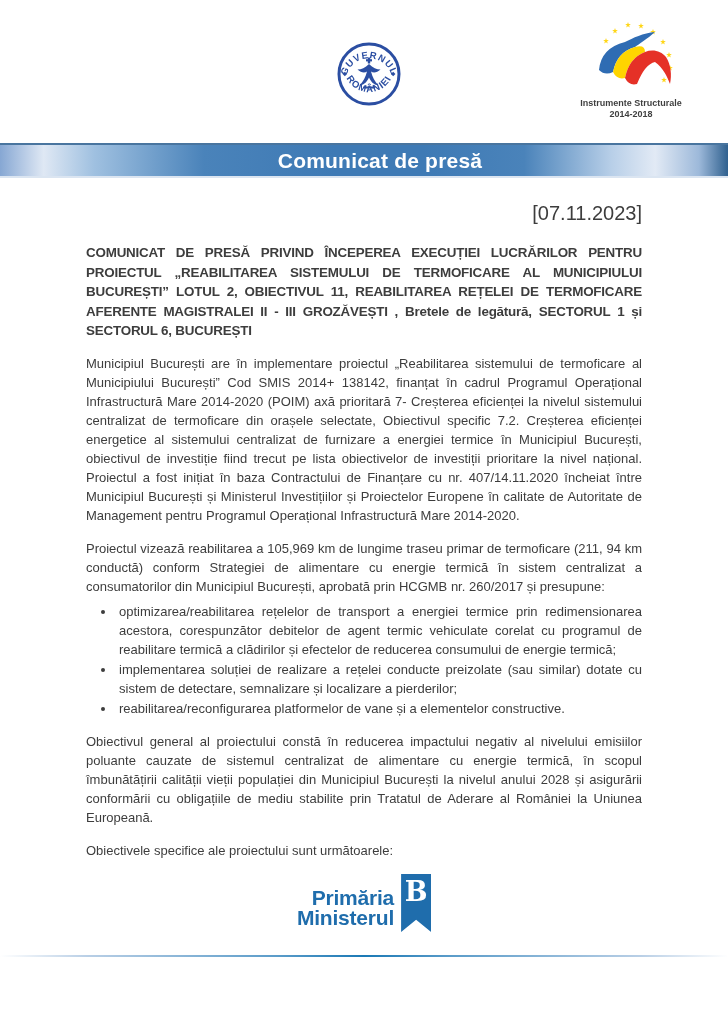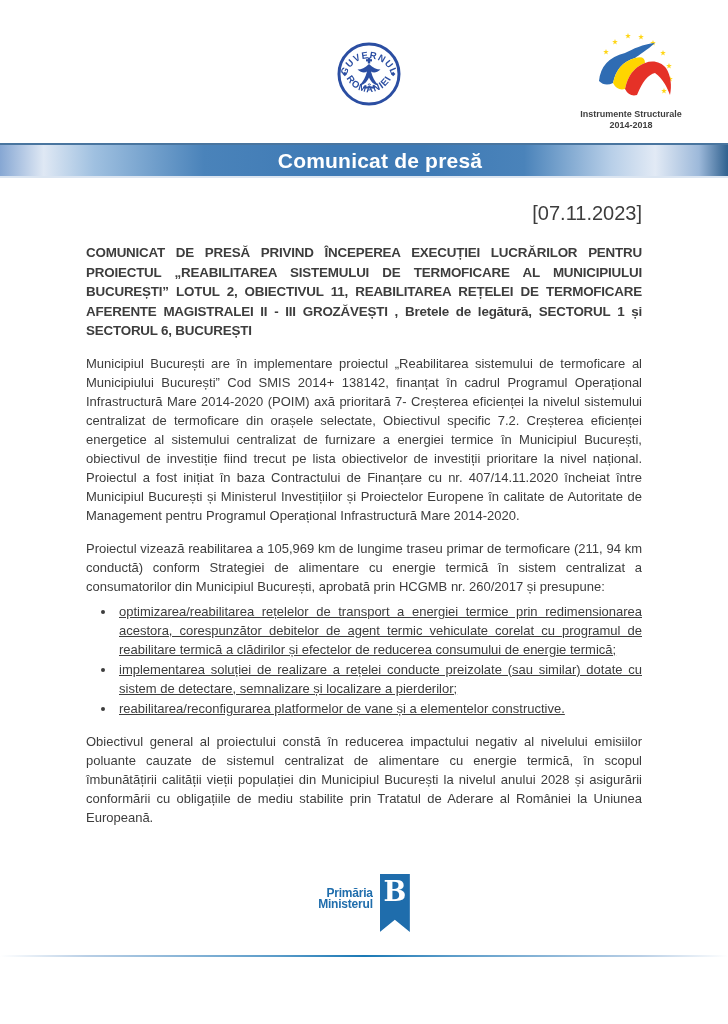--- a/index.html
+++ b/index.html
@@ -13,21 +13,21 @@
     color:#3d3d3d;
     overflow:hidden;
   }
 
   
   .logos { position:relative; height:143px; }
   .logo { position:absolute; text-align:center; }
   .logo-eu { left:88px; top:38px; width:97px; }
   .logo-eu .caption { margin-top:5px; font-size:9.5px; letter-spacing:.4px; color:#7f7f7f; white-space:nowrap; }
   .logo-gov { left:337px; top:42px; width:64px; }
-  .logo-is { left:576px; top:31px; width:110px; }
+  .logo-is { left:576px; top:20px; width:110px; }
   .logo-is .caption { margin-top:2px; font-size:9px; font-weight:bold; color:#3f3f3f; line-height:1.25; }
 
   
   .banner {
     height:35px;
     display:flex; align-items:center; justify-content:center;
     background:linear-gradient(90deg,
       #86a7d3 0%, #dfe8f4 6%, #9fc0e0 13%, #4a83ba 28%,
       #3e7ab5 46%, #3e7ab5 58%, #4a83ba 72%, #b8cfe8 84%,
       #e2eaf5 90%, #9db9da 96%, #30618f 100%);
@@ -43,31 +43,31 @@
   .content { padding:26px 86px 0 86px; font-size:13px; line-height:19px; }
   .doc-date { text-align:right; font-weight:normal; font-size:20px; margin-bottom:20px; }
   .doc-title {
     font-size:13.4px; font-weight:bold; letter-spacing:-.2px;
     text-align:justify; text-align-last:left;
     line-height:19.5px;
     margin-bottom:13px;
   }
   .content p { text-align:justify; margin-bottom:14px; }
   .content p.tight { margin-bottom:6px; }
-  .content ul { margin:0 0 14px 0; padding-left:30px; list-style:disc;text-decoration:underline; }
+  .content ul { margin:0 0 14px 0; padding-left:30px; list-style:disc; }
   .content li { text-align:justify; padding-left:3px; margin-bottom:1px; }
 
   
   .pc-logo {
     position:absolute; left:0; right:0; bottom:92px;
     display:flex; align-items:flex-start; justify-content:center; gap:7px;
   }
   .pc-text {
     text-align:right; font-weight:bold; color:#1f6dac;
-    font-size:12px; line-height:.95; letter-spacing:-.2px; padding-top:14px;
+    font-size:21px; line-height:.95; letter-spacing:-.2px; padding-top:14px;
   }
   .pc-ribbon {
     width:30px; height:58px; background:#1f6dac;
     clip-path:polygon(0 0,100% 0,100% 100%,50% 79%,0 100%);
     display:flex; align-items:flex-start; justify-content:center;
     color:#ffffff; font-family:"DejaVu Serif", serif; font-weight:bold;
     font-size:27px; line-height:1.3;
   }
   .footer-rule {
     position:absolute; left:0; right:0; bottom:67px; height:2px;
@@ -147,20 +147,21 @@
     <p class="tight">Proiectul vizează reabilitarea a 105,969 km de lungime traseu primar de termoficare (211, 94 km conductă) conform Strategiei de alimentare cu energie termică în sistem centralizat a consumatorilor din Municipiul București, aprobată prin HCGMB nr. 260/2017 și presupune:</p>
 
     <ul>
       <li>optimizarea/reabilitarea rețelelor de transport a energiei termice prin redimensionarea acestora, corespunzător debitelor de agent termic vehiculate corelat cu programul de reabilitare termică a clădirilor și efectelor de reducerea consumului de energie termică;</li>
       <li>implementarea soluției de realizare a rețelei conducte preizolate (sau similar) dotate cu sistem de detectare, semnalizare și localizare a pierderilor;</li>
       <li>reabilitarea/reconfigurarea platformelor de vane și a elementelor constructive.</li>
     </ul>
 
     <p>Obiectivul general al proiectului constă în reducerea impactului negativ al nivelului emisiilor poluante cauzate de sistemul centralizat de alimentare cu energie termică, în scopul îmbunătățirii calității vieții populației din Municipiul București la nivelul anului 2028 și asigurării conformării cu obligațiile de mediu stabilite prin Tratatul de Aderare al României la Uniunea Europeană.</p>
 
+    <p>Obiectivele specifice ale proiectului sunt următoarele:</p>
   </div>
 
   <div class="pc-logo">
     <div class="pc-text">
       <div>Primăria</div>
       <div>Ministerul</div>
     </div>
     <div class="pc-ribbon">B</div>
   </div>
 

